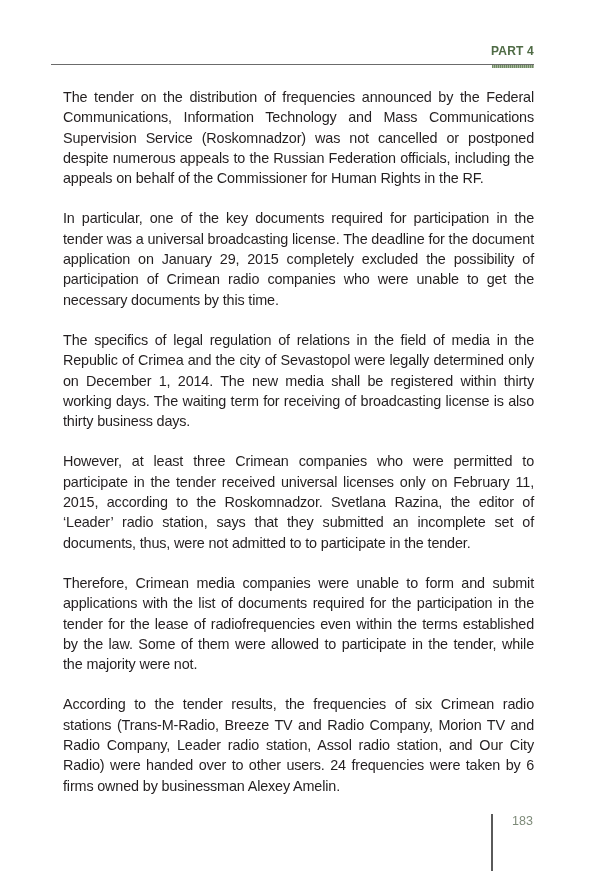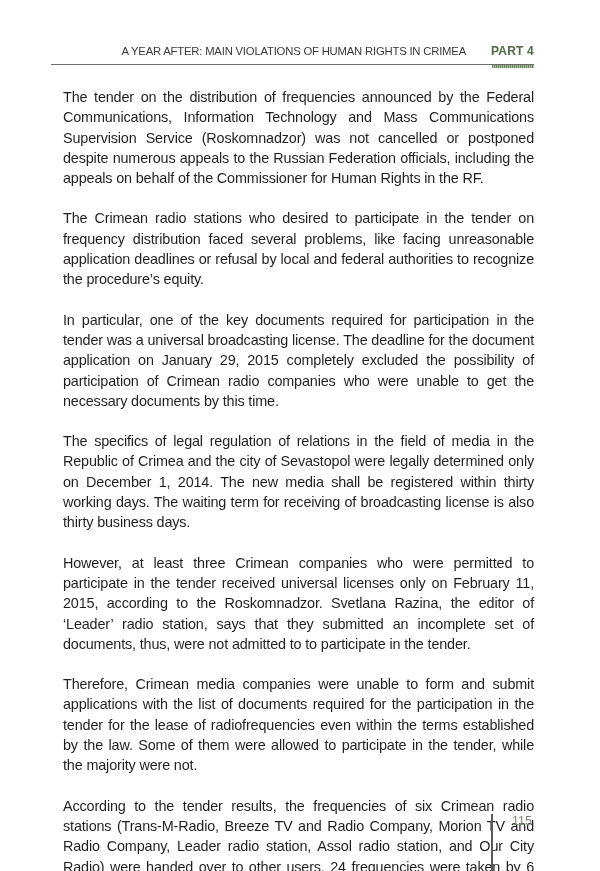--- a/index.html
+++ b/index.html
@@ -78,30 +78,28 @@
       left: 512px;
       top: 814px;
       font-size: 12.5px;
       color: #7d8a78;
     }
   </style>
 </head>
 <body>
 
 <div class="running-header">
-  <span class="title">A YEAR AFTER: MAIN VIOLATIONS OF HUMAN RIGHTS IN CRIMEA</span>
   <span class="part">PART 4</span>
   <span class="part-underline"></span>
 </div>
 
 <div class="body-text">
   <p>The tender on the distribution of frequencies announced by the Federal Commu­nications, Information Technology and Mass Communications Supervision Service (Roskomnadzor) was not cancelled or postponed despite numerous appeals to the Russian Federation officials, including the appeals on behalf of the Commissioner for Human Rights in the RF.</p>
-  <p>The Crimean radio stations who desired to participate in the tender on frequency distribution faced several problems, like facing unreasonable application deadlines or refusal by local and federal authorities to recognize the procedure’s equity.</p>
   <p>In particular, one of the key documents required for participation in the tender was a universal broadcasting license. The deadline for the document application on Jan­uary 29, 2015 completely excluded the possibility of participation of Crimean radio companies who were unable to get the necessary documents by this time.</p>
   <p>The specifics of legal regulation of relations in the field of media in the Republic of Crimea and the city of Sevastopol were legally determined only on December 1, 2014. The new media shall be registered within thirty working days. The waiting term for receiving of broadcasting license is also thirty business days.</p>
   <p>However, at least three Crimean companies who were permitted to participate in the tender received universal licenses only on February 11, 2015, according to the Roskomnadzor. Svetlana Razina, the editor of ‘Leader’ radio station, says that they submitted an incomplete set of documents, thus, were not admitted to  to partici­pate in the tender.</p>
   <p>Therefore, Crimean media companies were unable to form and submit applications with the list of documents required for the participation in the tender for the lease of radiofrequencies even within the terms established by the law. Some of them were allowed to participate in the tender, while the majority were not.</p>
   <p>According to the tender results, the frequencies of six Crimean radio stations (Trans-M-Radio, Breeze TV and Radio Company, Morion TV and Radio Company, Leader radio station, Assol radio station, and Our City Radio) were handed over to other users. 24 frequencies were taken by 6 firms owned by businessman Alexey Amelin.</p>
 
 </div>
 
 <div class="footer-rule"></div>
-<div class="page-number">115</div>
+<div class="page-number">183</div>
 
 </body></html>

